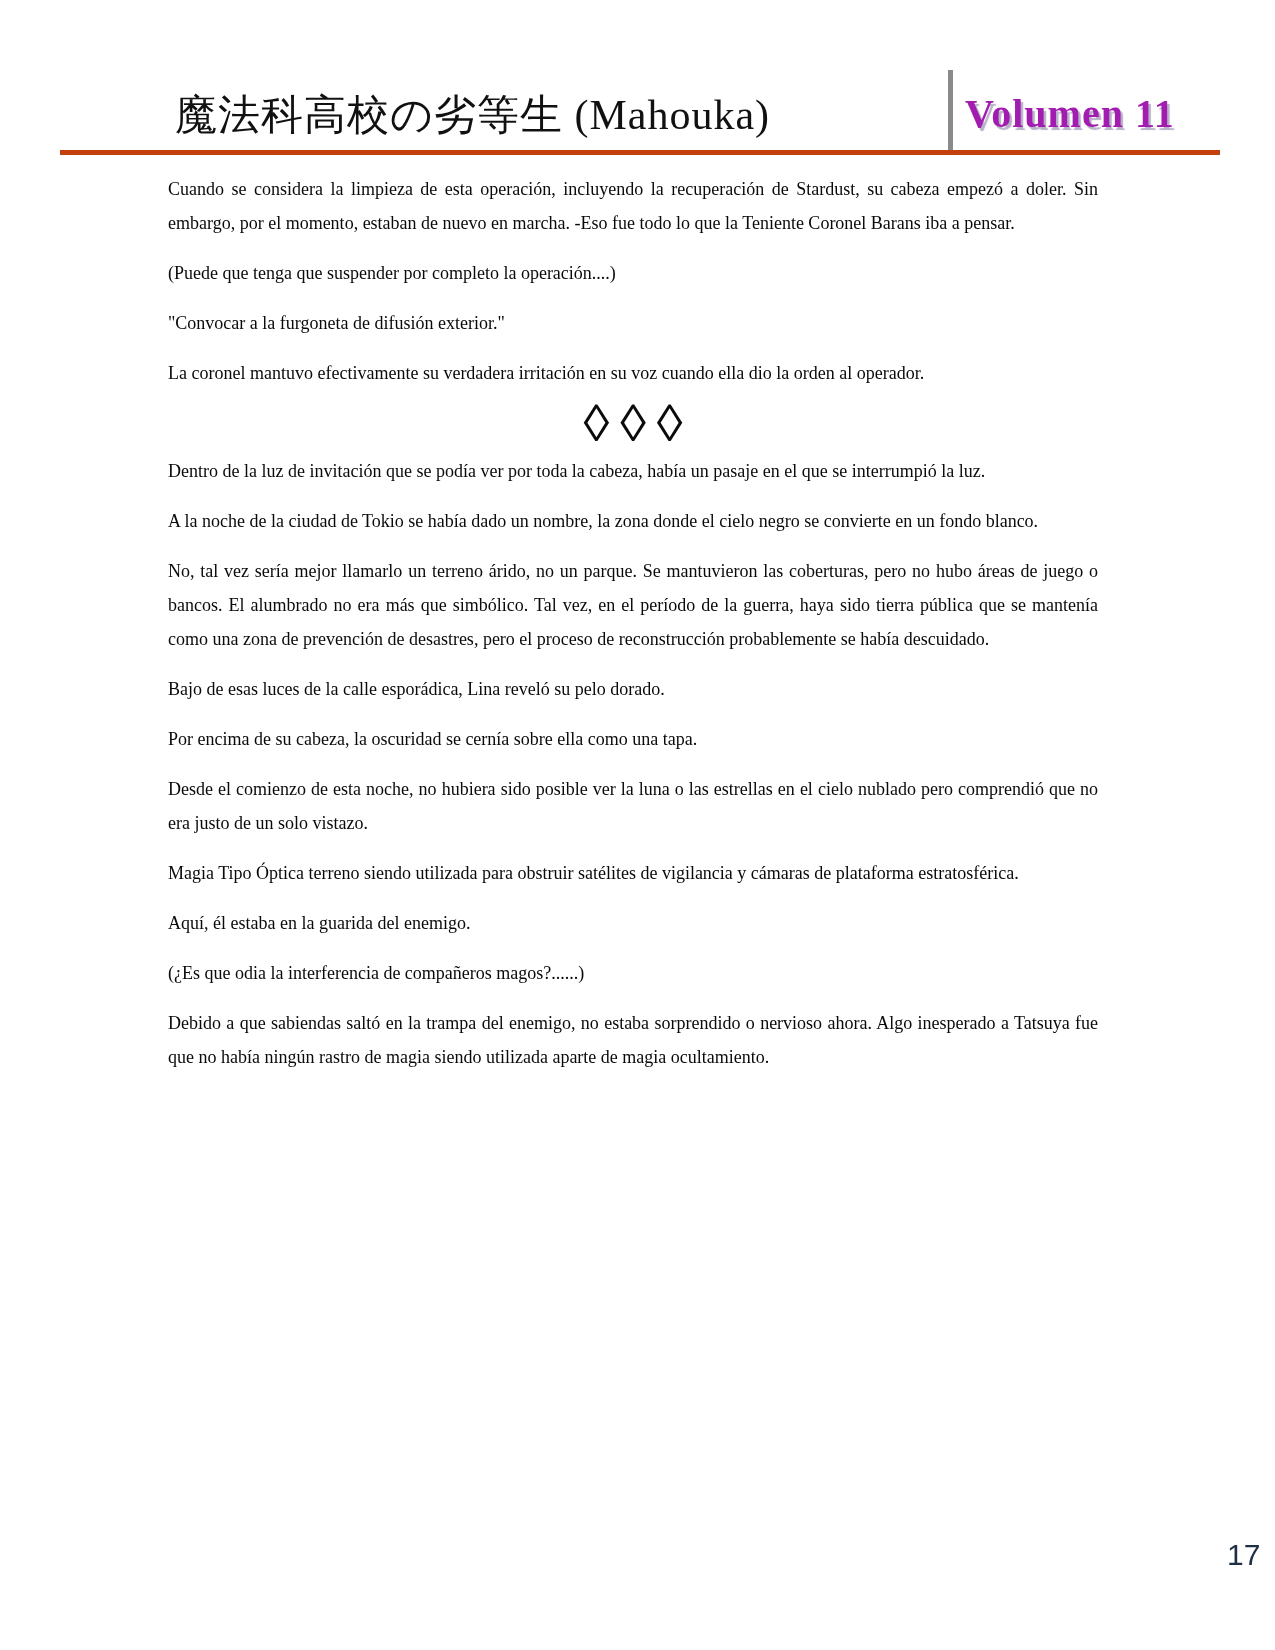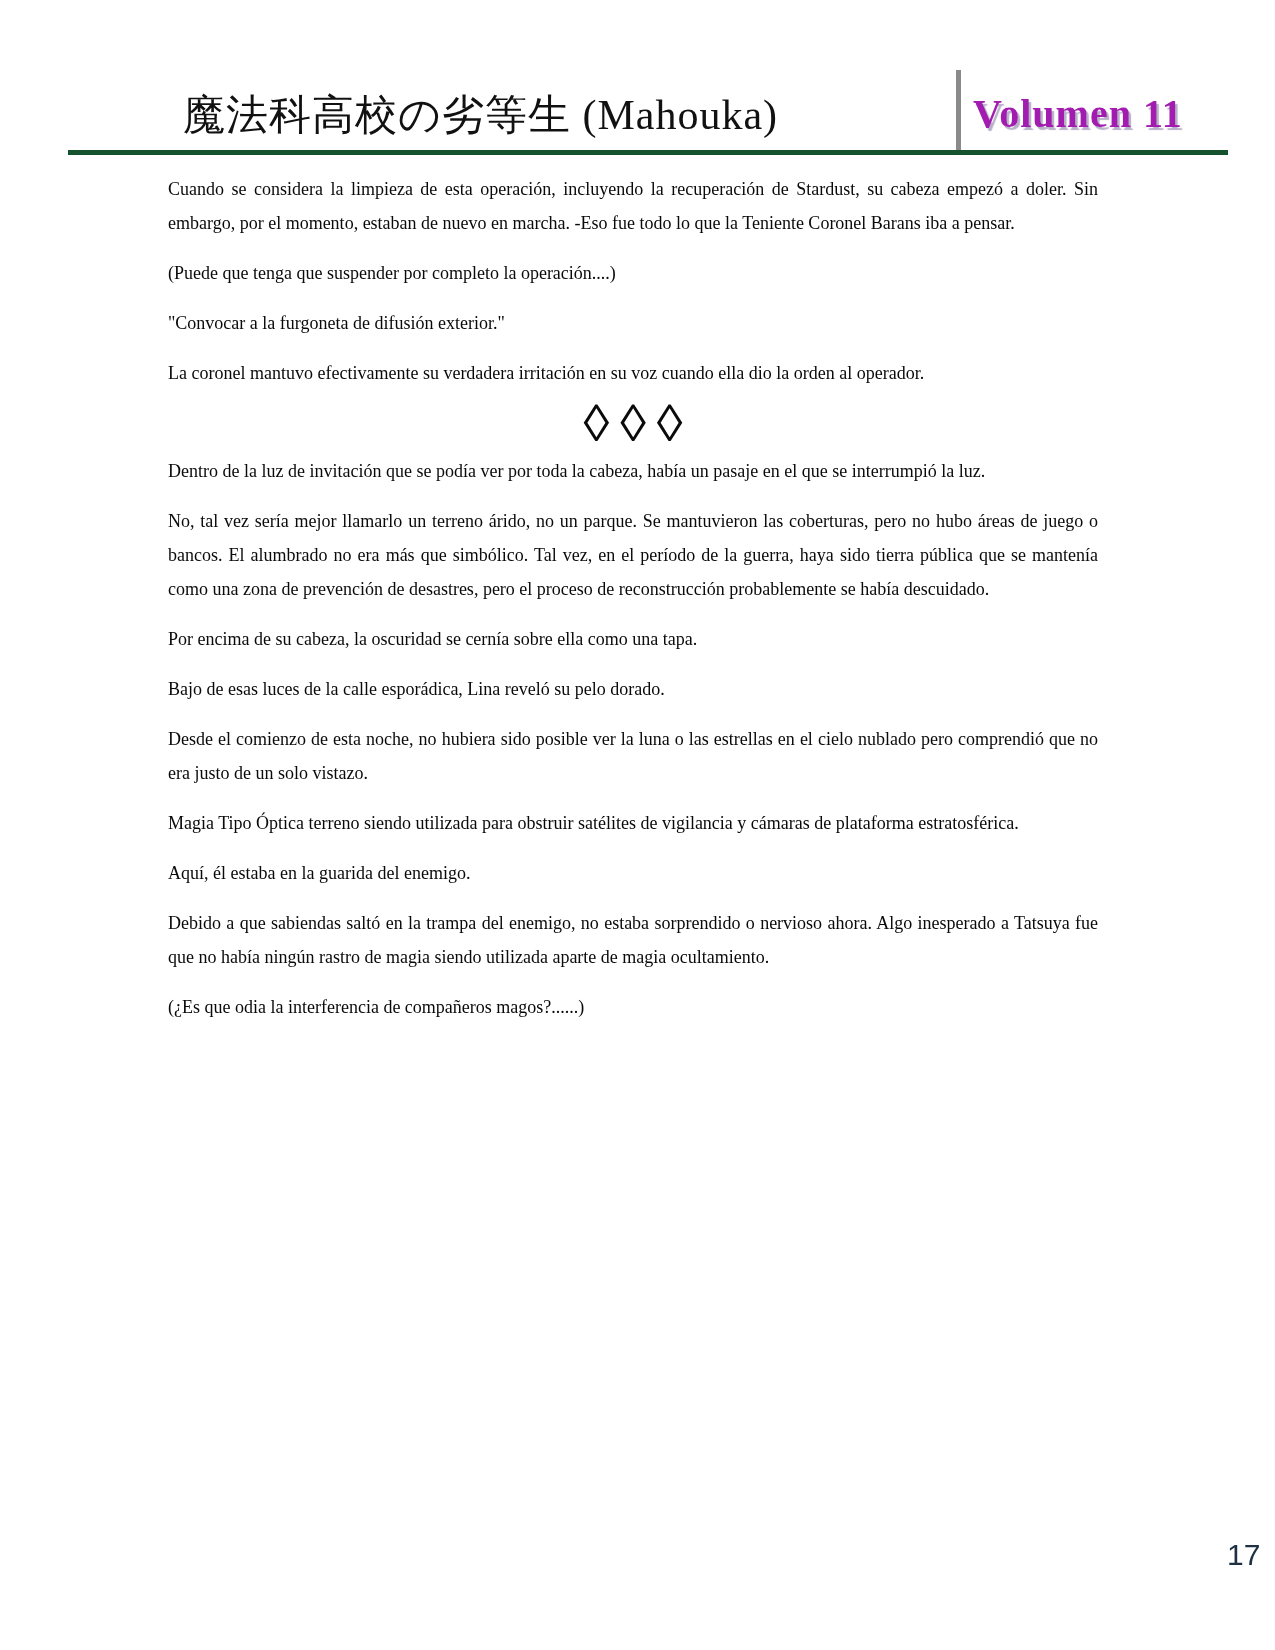--- a/index.html
+++ b/index.html
@@ -11,25 +11,25 @@
     position: relative;
     width: 1275px;
     height: 1650px;
     background: #ffffff;
     font-family: "Liberation Serif", serif;
     color: #0a0a0a;
     overflow: hidden;
   }
   .header {
     position: absolute;
-    left: 68px;
+    left: 60px;
     top: 64px;
     width: 1160px;
     height: 86px;
-    border-bottom: 5px solid #14532d;
+    border-bottom: 5px solid #c2410c;
   }
   .title-ja {
     position: absolute;
     left: 115px;
     bottom: 14px;
     margin: 0;
     font-size: 42px;
     font-weight: 400;
     line-height: 1;
     letter-spacing: 1px;
@@ -104,26 +104,27 @@
         <p>Cuando se considera la limpieza de esta operación, incluyendo la recuperación de Stardust, su cabeza empezó a doler. Sin embargo, por el momento, estaban de nuevo en marcha. -Eso fue todo lo que la Teniente Coronel Barans iba a pensar.</p>
         <p>(Puede que tenga que suspender por completo la operación....)</p>
         <p>"Convocar a la furgoneta de difusión exterior."</p>
         <p>La coronel mantuvo efectivamente su verdadera irritación en su voz cuando ella dio la orden al operador.</p>
       </section>
 
     <div class="separator">◊ ◊ ◊</div>
 
     <section id="paras-after">
         <p>Dentro de la luz de invitación que se podía ver por toda la cabeza, había un pasaje en el que se interrumpió la luz.</p>
+        <p>A la noche de la ciudad de Tokio se había dado un nombre, la zona donde el cielo negro se convierte en un fondo blanco.</p>
         <p>No, tal vez sería mejor llamarlo un terreno árido, no un parque. Se mantuvieron las coberturas, pero no hubo áreas de juego o bancos. El alumbrado no era más que simbólico. Tal vez, en el período de la guerra, haya sido tierra pública que se mantenía como una zona de prevención de desastres, pero el proceso de reconstrucción probablemente se había descuidado.</p>
+        <p>Bajo de esas luces de la calle esporádica, Lina reveló su pelo dorado.</p>
         <p>Por encima de su cabeza, la oscuridad se cernía sobre ella como una tapa.</p>
-        <p>Bajo de esas luces de la calle esporádica, Lina reveló su pelo dorado.</p>
         <p>Desde el comienzo de esta noche, no hubiera sido posible ver la luna o las estrellas en el cielo nublado pero comprendió que no era justo de un solo vistazo.</p>
         <p>Magia Tipo Óptica terreno siendo utilizada para obstruir satélites de vigilancia y cámaras de plataforma estratosférica.</p>
         <p>Aquí, él estaba en la guarida del enemigo.</p>
+        <p>(¿Es que odia la interferencia de compañeros magos?......)</p>
         <p>Debido a que sabiendas saltó en la trampa del enemigo, no estaba sorprendido o nervioso ahora. Algo inesperado a Tatsuya fue que no había ningún rastro de magia siendo utilizada aparte de magia ocultamiento.</p>
-        <p>(¿Es que odia la interferencia de compañeros magos?......)</p>
       </section>
   </main>
 
   <div class="page-number">17</div>
 
 </div>
 
 </body></html>

